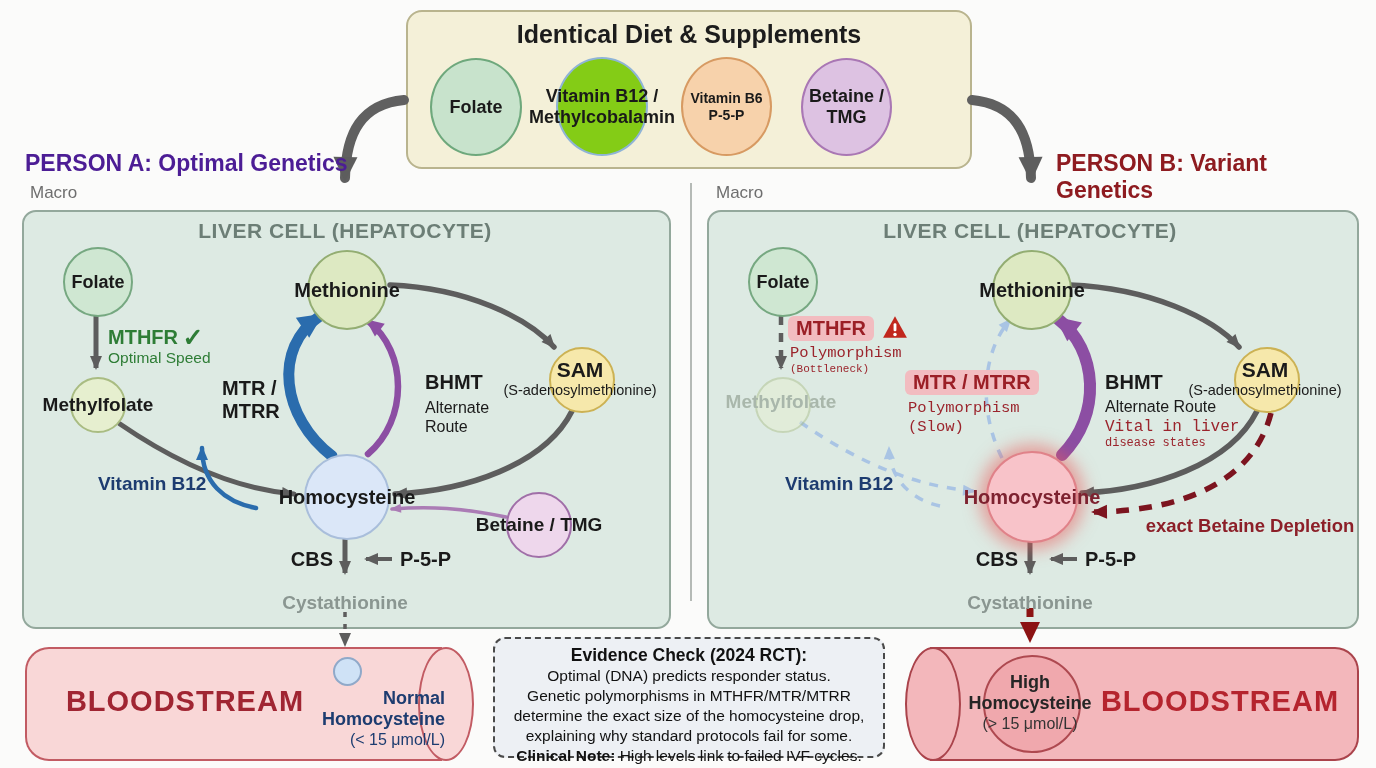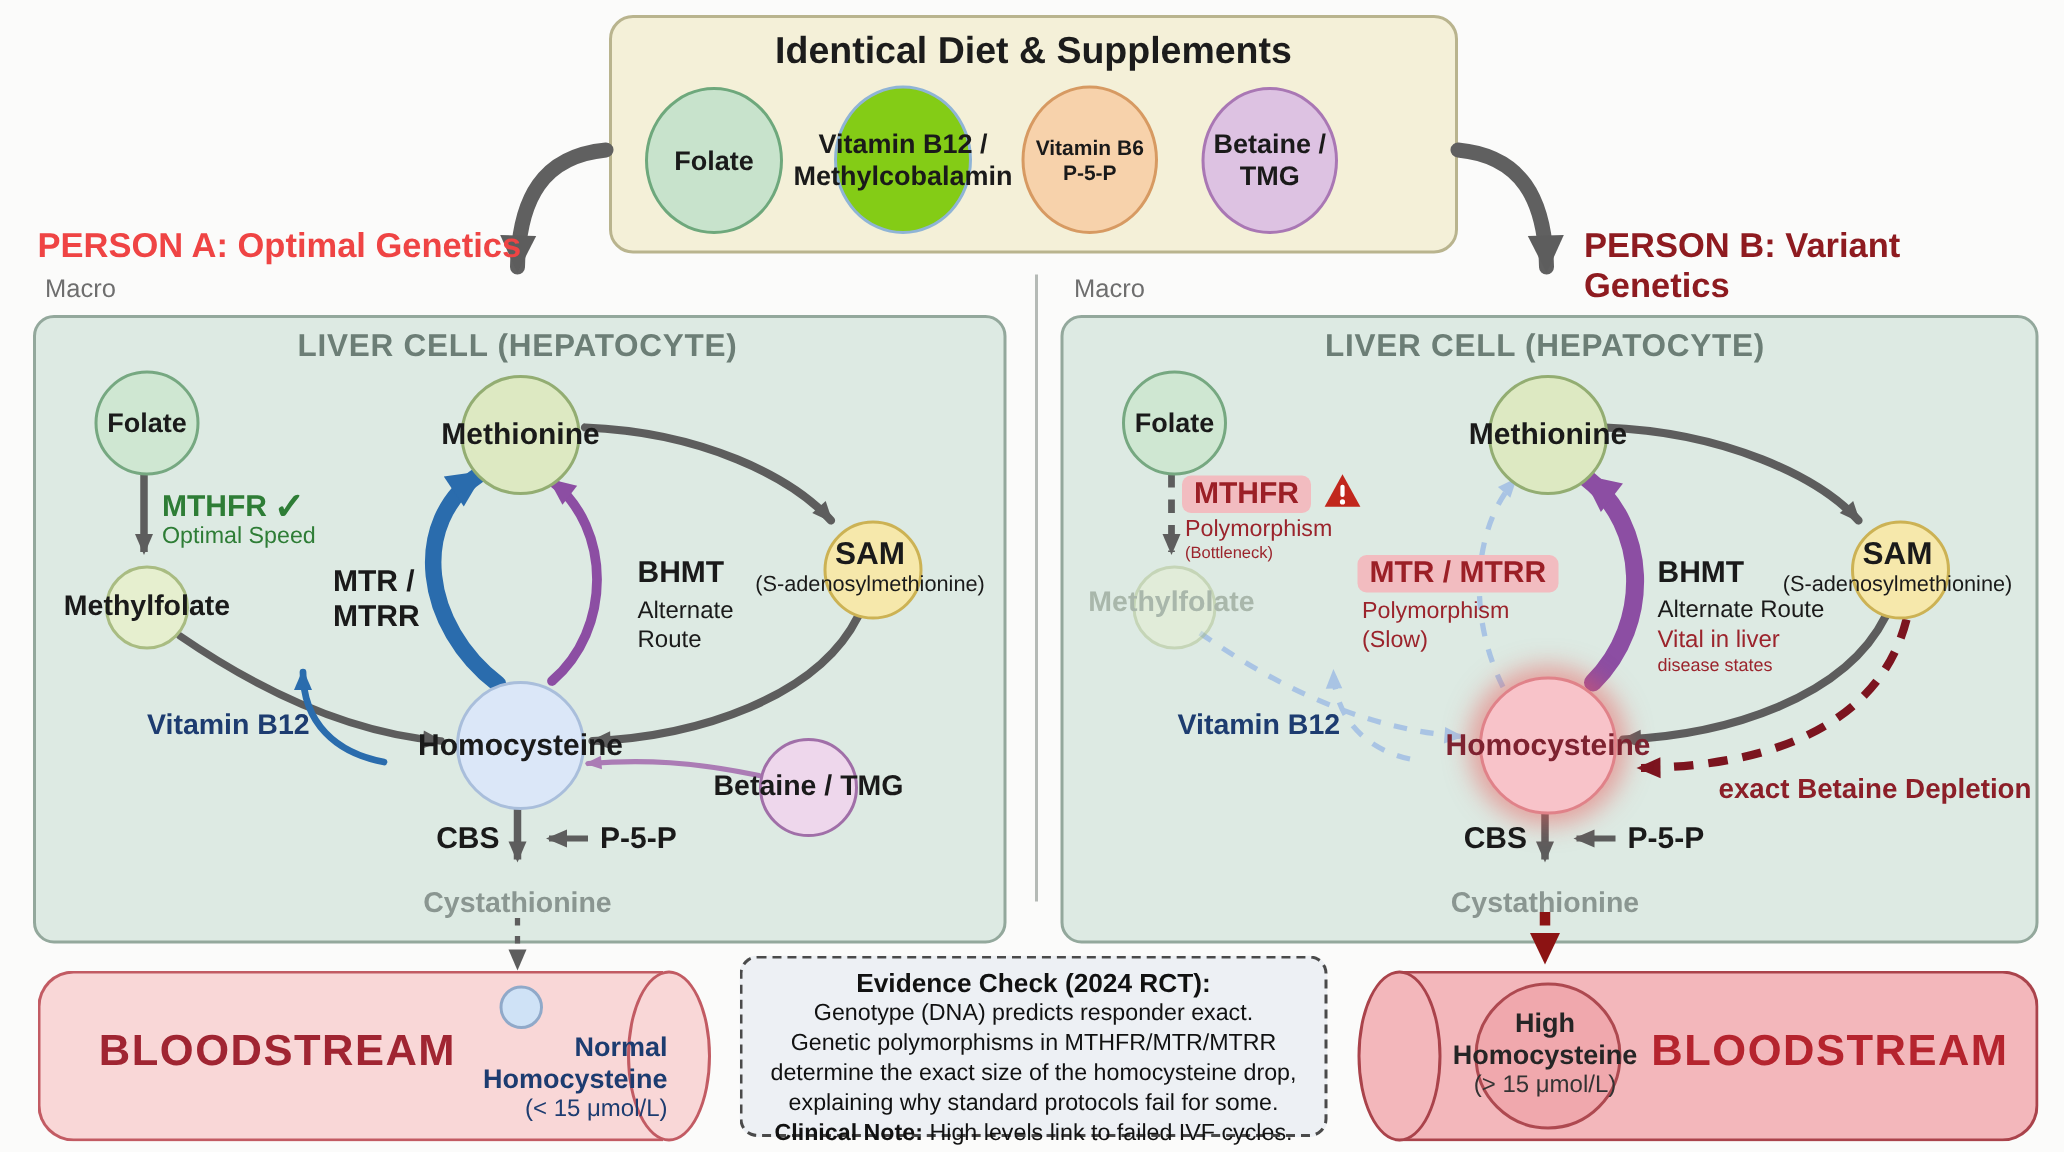--- a/index.html
+++ b/index.html
@@ -4,35 +4,35 @@
 <style>
   html,body{margin:0;padding:0;background:#fbfbfa;font-family:"Liberation Sans",sans-serif;}
   .canvas{position:relative;width:1376px;height:768px;overflow:hidden;background:#fbfbfa;color:#1a1a1a;}
   .abs{position:absolute;}
   
   .suppbox{left:406px;top:10px;width:562px;height:155px;background:#f4f0d8;border:2.5px solid #b9b48e;border-radius:16px;z-index:2;}
   .suppbox .title{position:absolute;left:0;top:8px;width:100%;text-align:center;font-size:25px;font-weight:bold;color:#1c1c1c;}
   .circ{position:absolute;border-radius:50%;display:flex;align-items:center;justify-content:center;text-align:center;z-index:10;}
   .circ span{font-weight:bold;line-height:1.15;}
   
-  .pa-title{left:25px;top:150px;font-size:23px;font-weight:bold;color:#ef4444;z-index:6;}
+  .pa-title{left:25px;top:150px;font-size:23px;font-weight:bold;color:#4c1d95;z-index:6;}
   .pb-title{left:1056px;top:150px;width:300px;font-size:23px;font-weight:bold;color:#8e1b20;z-index:6;}
   .macro{font-size:17px;color:#6e6e6e;z-index:6;}
   
   .panel{background:#ddeae3;border:2.5px solid #93a89c;border-radius:14px;z-index:1;}
   .panel-title{font-size:21px;font-weight:bold;color:#6c7e76;letter-spacing:.5px;text-align:center;z-index:6;}
   .divider{left:690px;top:183px;width:2px;height:418px;background:#b5bab6;z-index:1;}
   
   .node{position:absolute;border-radius:50%;border:2.5px solid;display:flex;align-items:center;justify-content:center;z-index:10;}
   .node span{font-weight:bold;white-space:nowrap;font-size:18px;color:#1a1a1a;}
   .lbl{position:absolute;z-index:12;}
   .b{font-weight:bold;}
   .navy{color:#1d3c70;}
   .green{color:#2e7d36;}
-  .red{color:#9b242c;}
+  .red{color:#9b242c;font-family:Liberation Mono, monospace;}
   .gray{color:#8a9691;}
   .pill{background:#f2bcc0;border-radius:6px;padding:1px 8px;color:#9b1f26;font-weight:bold;font-size:20px;display:inline-block;}
   .glow{box-shadow:0 0 16px 7px rgba(236,90,90,.5);}
   
   .bs-body{border:2.5px solid;z-index:3;}
   .bs-ell{border:2.5px solid;border-radius:50%;z-index:4;}
   .bs-label{font-size:29px;font-weight:bold;letter-spacing:1px;text-align:center;z-index:8;}
   
   .evbox{left:493px;top:637px;width:392px;height:121px;background:#edf0f4;border:2.5px dashed #4a4a4a;border-radius:12px;z-index:6;box-sizing:border-box;padding:6px 10px;text-align:center;}
   .evbox .t{font-size:17.5px;font-weight:bold;color:#111;}
@@ -228,18 +228,18 @@
   <div class="abs bs-label" style="left:1090px;top:685px;width:260px;color:#b5242e;">BLOODSTREAM</div>
   <div class="abs" style="left:983px;top:655px;width:94px;height:94px;border-radius:50%;background:#f0a8ad;border:2.5px solid #ae4950;z-index:8;"></div>
   <div class="abs" style="left:930px;top:672px;width:200px;text-align:center;z-index:9;">
     <div class="b" style="font-size:18px;line-height:21px;color:#252525;">High</div>
     <div class="b" style="font-size:18px;line-height:21px;color:#252525;">Homocysteine</div>
     <div style="font-size:16px;line-height:20px;color:#333333;">(&gt; 15 μmol/L)</div>
   </div>
 
   <div class="abs evbox">
     <div class="t">Evidence Check (2024 RCT):</div>
-    <div class="l">Genotype (DNA) predicts responder exact.</div>
+    <div class="l">Optimal (DNA) predicts responder status.</div>
     <div class="l">Genetic polymorphisms in MTHFR/MTR/MTRR determine the exact size of the homocysteine drop, explaining why standard protocols fail for some.</div>
     <div class="l"><span class="b">Clinical Note:</span><span> High levels link to failed IVF cycles.</span></div>
   </div>
 
 </div>
 
 </body></html>

